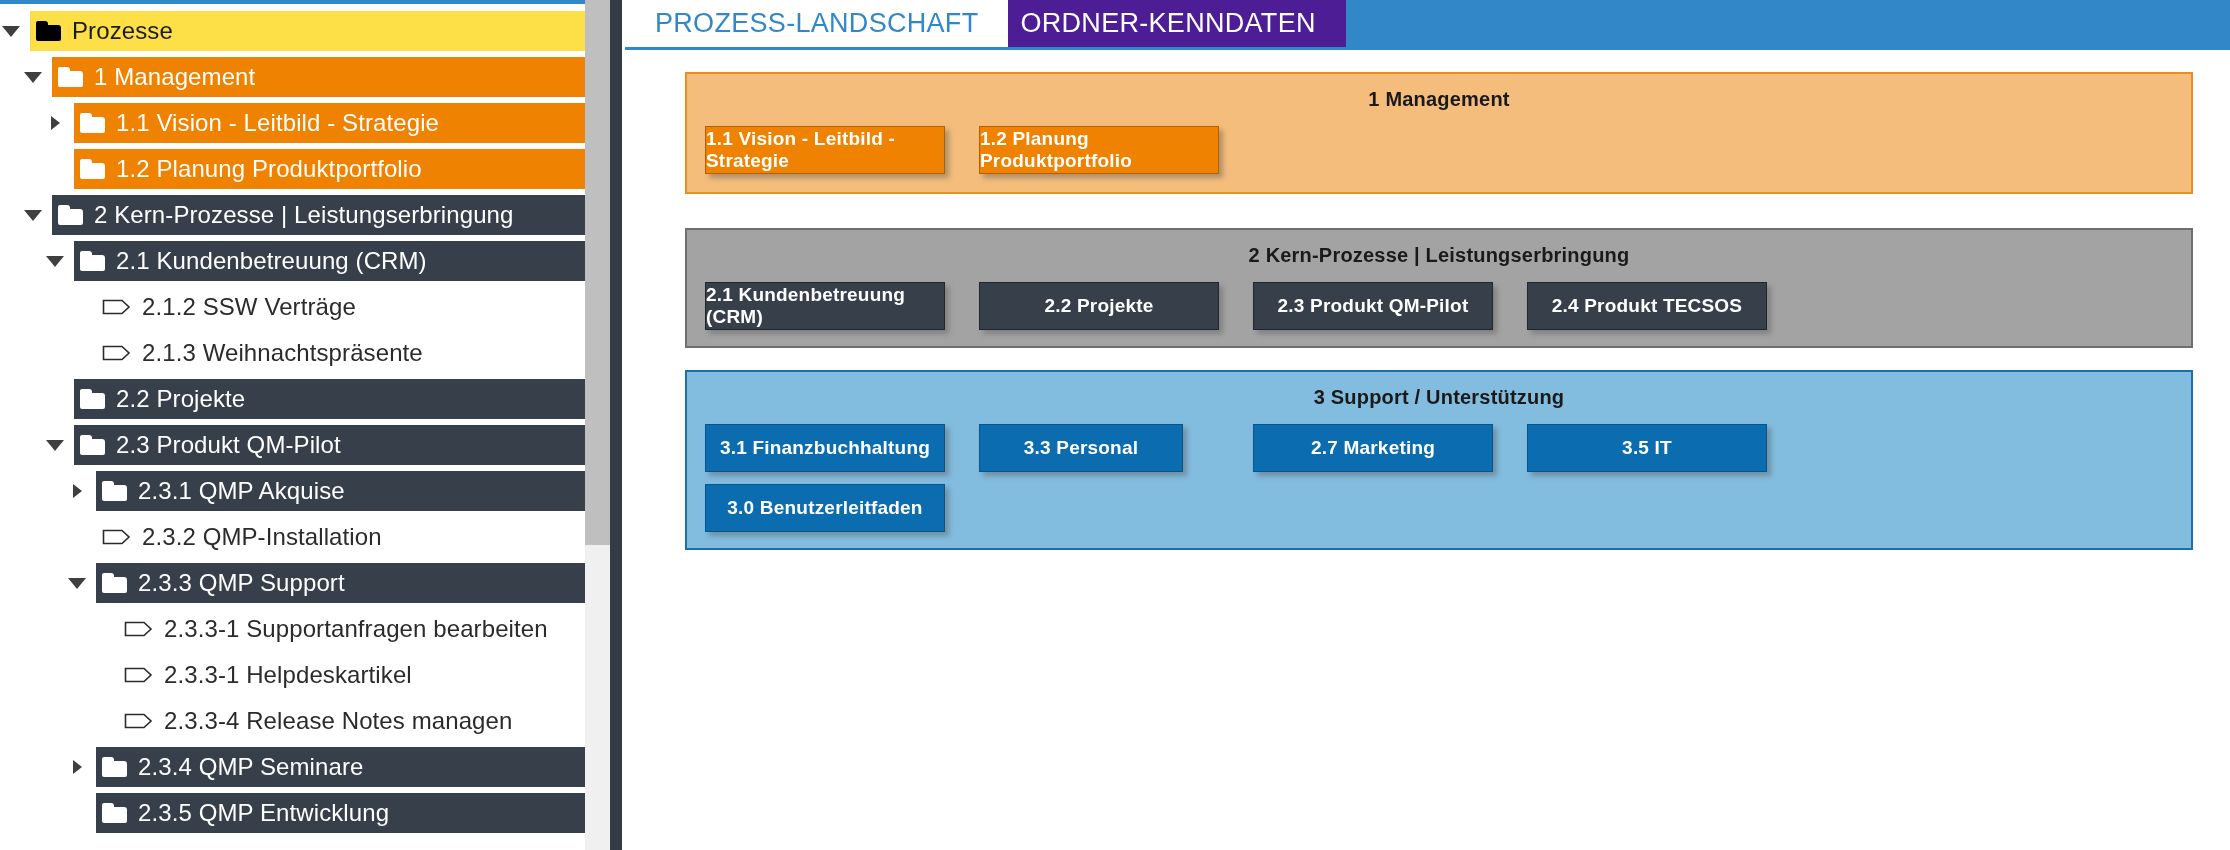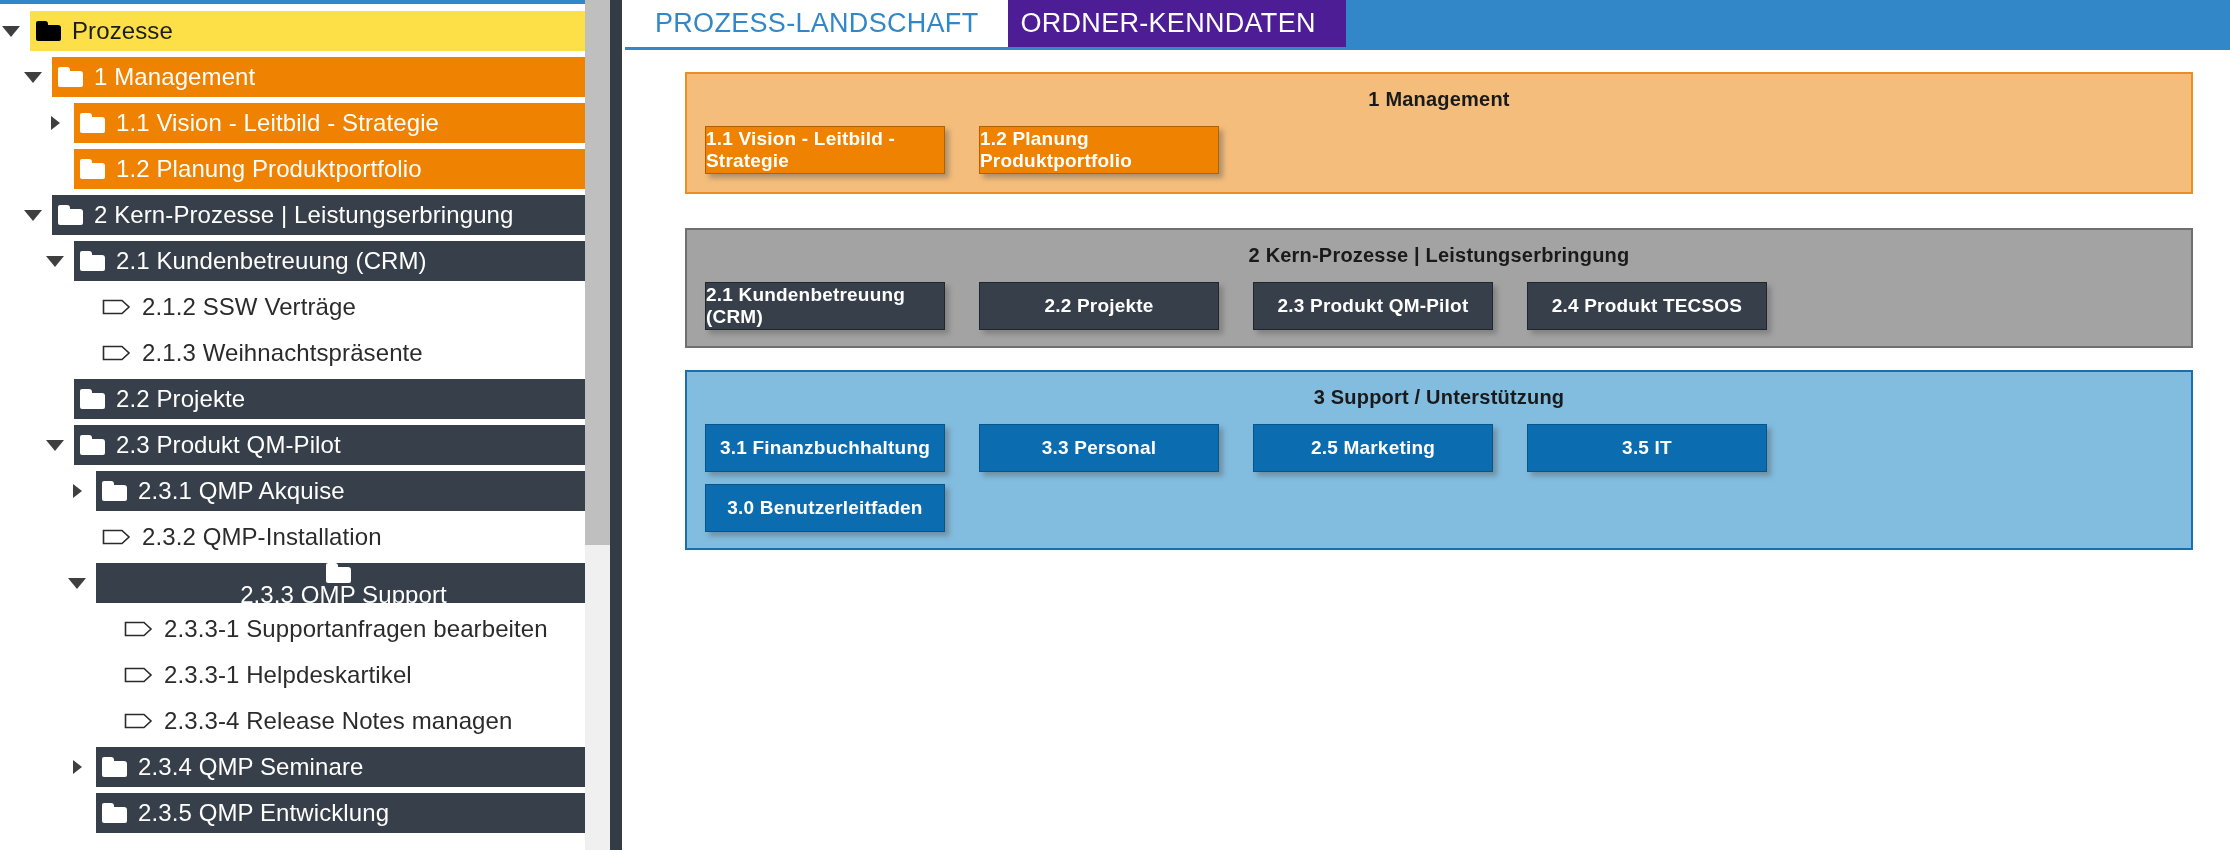--- a/index.html
+++ b/index.html
@@ -329,21 +329,21 @@
             <span class="icon-doc">
               <svg width="30" height="20" viewBox="0 0 30 20">
                 <path d="M1.5 3.5 H20 L27 10 L20 16.5 H1.5 Z" fill="none" stroke="#2b2b2b" stroke-width="1.6"></path>
               </svg>
             </span>
             <span class="row-label lbl-plain">2.3.2 QMP-Installation</span>
           </div>
         </div>
         <div class="tree-row">
           <span class="tw-arrow down" style="left: 68px;"></span>
-          <div class="row-band band-dark" style="margin-left: 96px; flex-direction: column;">
+          <div class="row-band band-dark" style="margin-left: 96px;">
             <span class="icon-folder"></span>
             <span class="row-label lbl-light">2.3.3 QMP Support</span>
           </div>
         </div>
         <div class="tree-row">
           <div class="row-band band-none" style="margin-left: 118px;">
             <span class="icon-doc">
               <svg width="30" height="20" viewBox="0 0 30 20">
                 <path d="M1.5 3.5 H20 L27 10 L20 16.5 H1.5 Z" fill="none" stroke="#2b2b2b" stroke-width="1.6"></path>
               </svg>
@@ -407,21 +407,21 @@
         <div class="section sec-core" style="left: 60px; top: 178px; width: 1508px; height: 120px;">
           <div class="section-title">2 Kern-Prozesse | Leistungserbringung</div>
           <div class="tile tile-dark" style="left: 18px; top: 52px; width: 240px; height: 48px;">2.1 Kundenbetreuung (CRM)</div>
           <div class="tile tile-dark" style="left: 292px; top: 52px; width: 240px; height: 48px;">2.2 Projekte</div>
           <div class="tile tile-dark" style="left: 566px; top: 52px; width: 240px; height: 48px;">2.3 Produkt QM-Pilot</div>
           <div class="tile tile-dark" style="left: 840px; top: 52px; width: 240px; height: 48px;">2.4 Produkt TECSOS</div>
         </div>
         <div class="section sec-supp" style="left: 60px; top: 320px; width: 1508px; height: 180px;">
           <div class="section-title">3 Support / Unterstützung</div>
           <div class="tile tile-blue" style="left: 18px; top: 52px; width: 240px; height: 48px;">3.1 Finanzbuchhaltung</div>
-          <div class="tile tile-blue" style="left: 292px; top: 52px; width: 240px; height: 48px;">3.3 Personal</div>
-          <div class="tile tile-blue" style="left: 566px; top: 52px; width: 240px; height: 48px;">2.5 Marketing</div>
+          <div class="tile tile-blue" style="left: 292px; top: 52px; width: 204px; height: 48px;">3.3 Personal</div>
+          <div class="tile tile-blue" style="left: 566px; top: 52px; width: 240px; height: 48px;">2.7 Marketing</div>
           <div class="tile tile-blue" style="left: 840px; top: 52px; width: 240px; height: 48px;">3.5 IT</div>
           <div class="tile tile-blue" style="left: 18px; top: 112px; width: 240px; height: 48px;">3.0 Benutzerleitfaden</div>
         </div>
       </div>
   </div>
 
 </div>
 
 </body></html>

